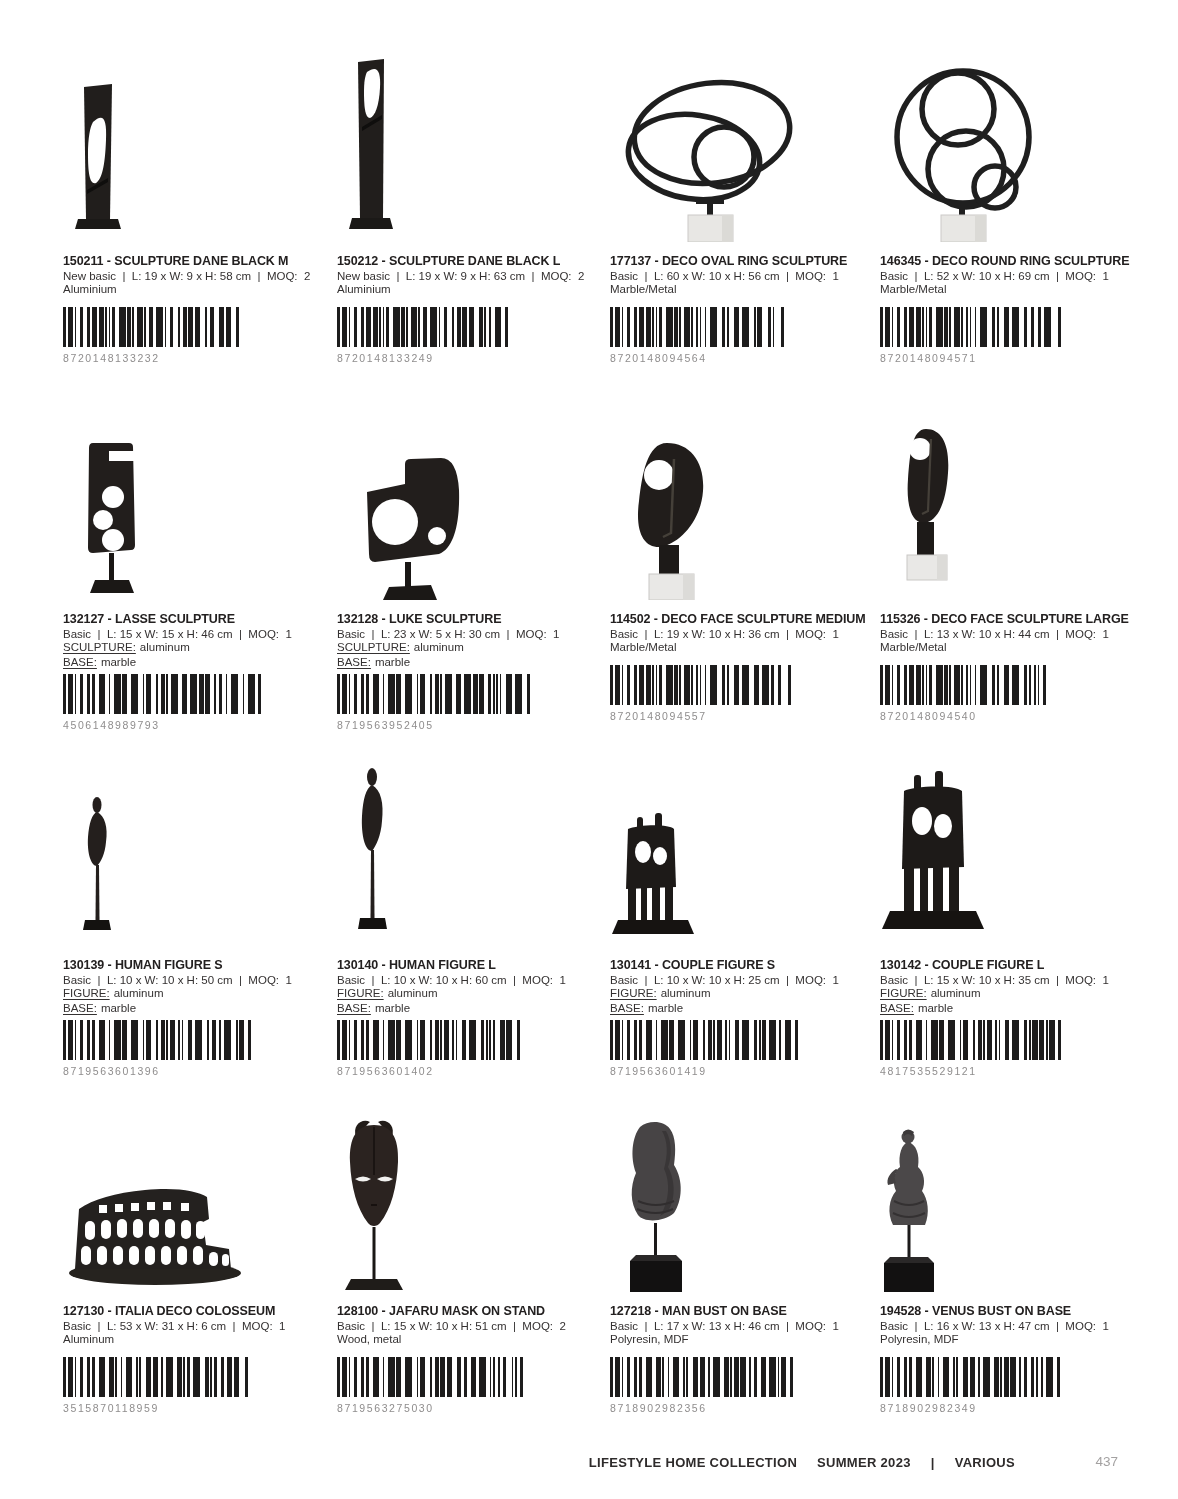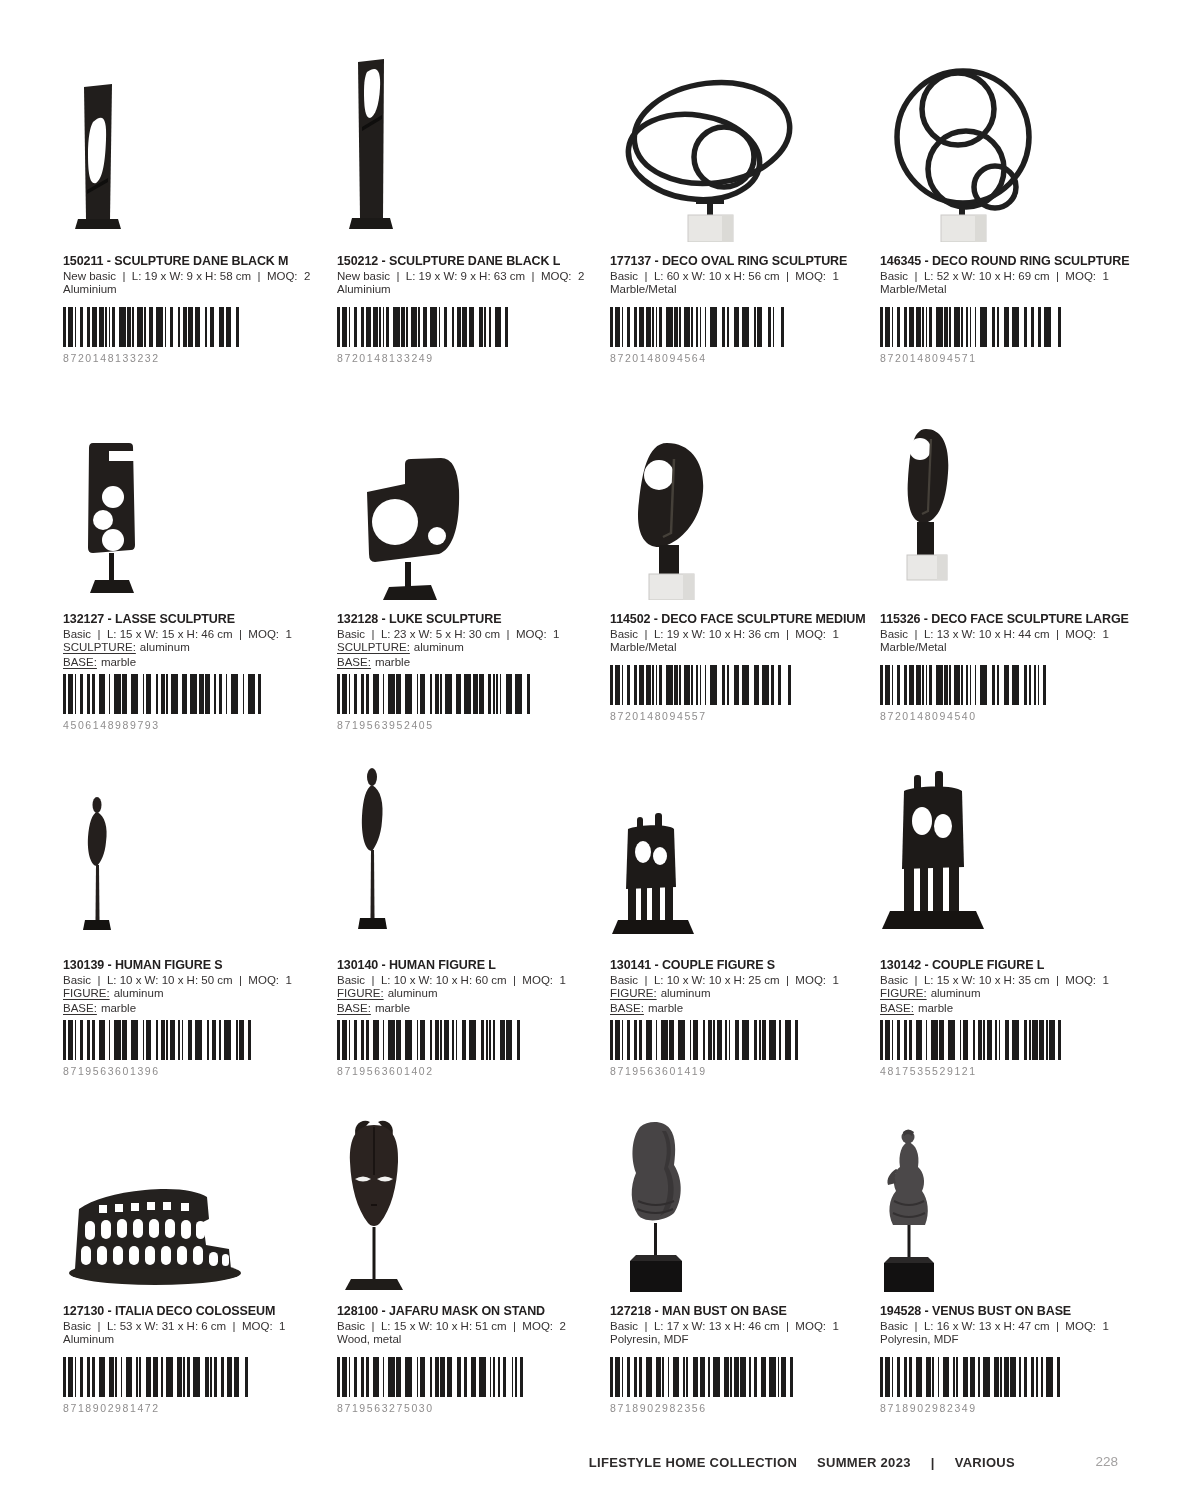--- a/index.html
+++ b/index.html
@@ -1034,21 +1034,21 @@
         <s style="width:3.4px"></s>
         <i style="width:3.4px"></i>
         <s style="width:3.4px"></s>
         <i style="width:5.1px"></i>
         <s style="width:1.7px"></s>
         <i style="width:5.1px"></i>
         <s style="width:3.4px"></s>
         <s style="width:2px"></s>
         <i style="width:3px"></i>
       </div>
-    <div class="ean">8718902981472</div>
+    <div class="ean">3515870118959</div>
   </div>
 
   <div class="card r4" style="left:337px;top:1100px">
     <div class="imgwrap">
         <svg width="90" height="175" viewBox="0 0 90 175" style="margin-left:-8px">
       <path d="M27,20 C23,8 33,1 41,5 C36,9 34,14 34,21 Z" fill="#221c19"></path>
       <path d="M63,20 C67,8 57,1 49,5 C54,9 56,14 56,21 Z" fill="#221c19"></path>
       <path d="M45,8 C62,8 70,20 69,45 C68,70 62,92 51,106 C48,110 42,110 39,106 C28,92 22,70 21,45 C20,20 28,8 45,8 Z" fill="#2b2320"></path>
       <path d="M45,10 L45,58" stroke="#1a1412" stroke-width="2"></path>
       <path d="M26,62 Q34,57 42,62 Q34,67 26,62 Z" fill="#f2f1ef"></path>
@@ -1279,15 +1279,15 @@
       </div>
     <div class="ean">8718902982349</div>
   </div>
 
   <div id="footer">
     <span>LIFESTYLE HOME COLLECTION</span>
     <span>SUMMER 2023</span>
     <span>|</span>
     <span>VARIOUS</span>
   </div>
-  <div id="pagenum">228</div>
+  <div id="pagenum">437</div>
 
 </div>
 
 </body></html>

